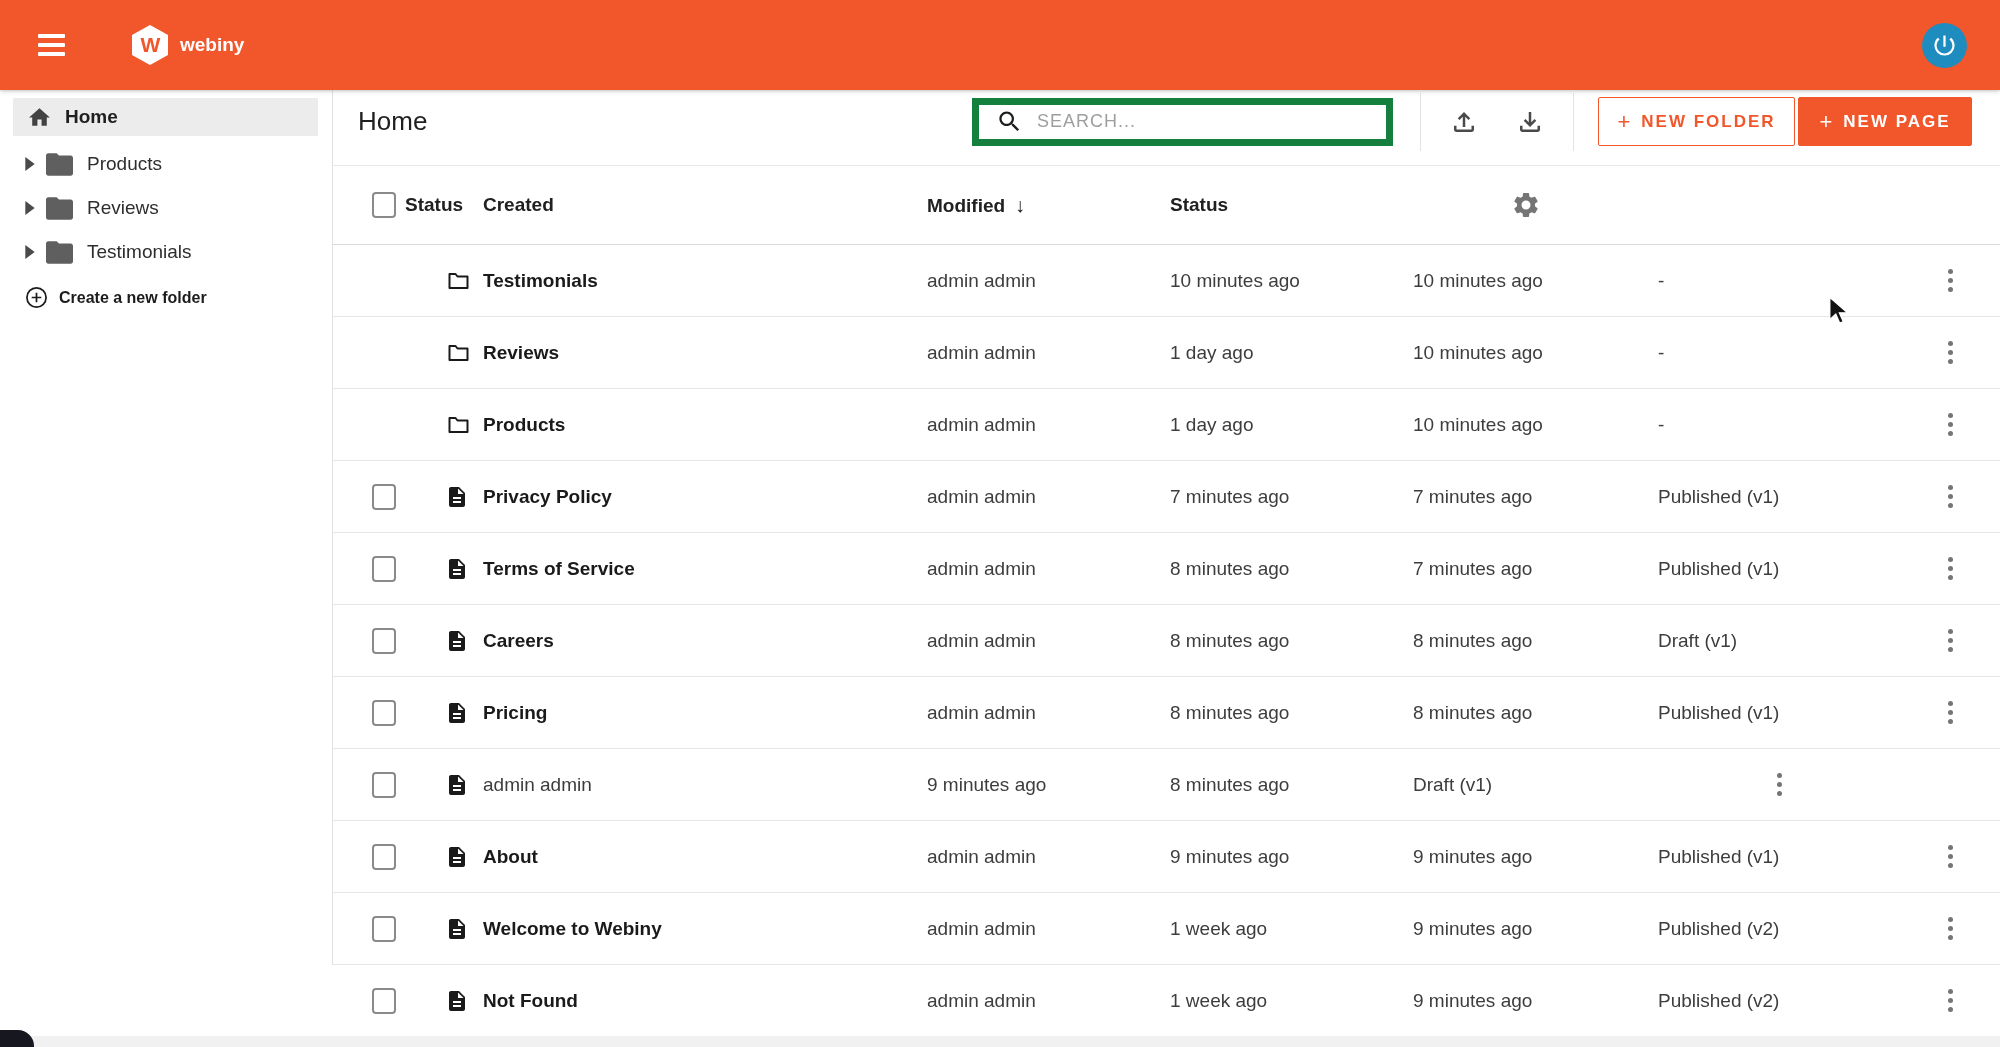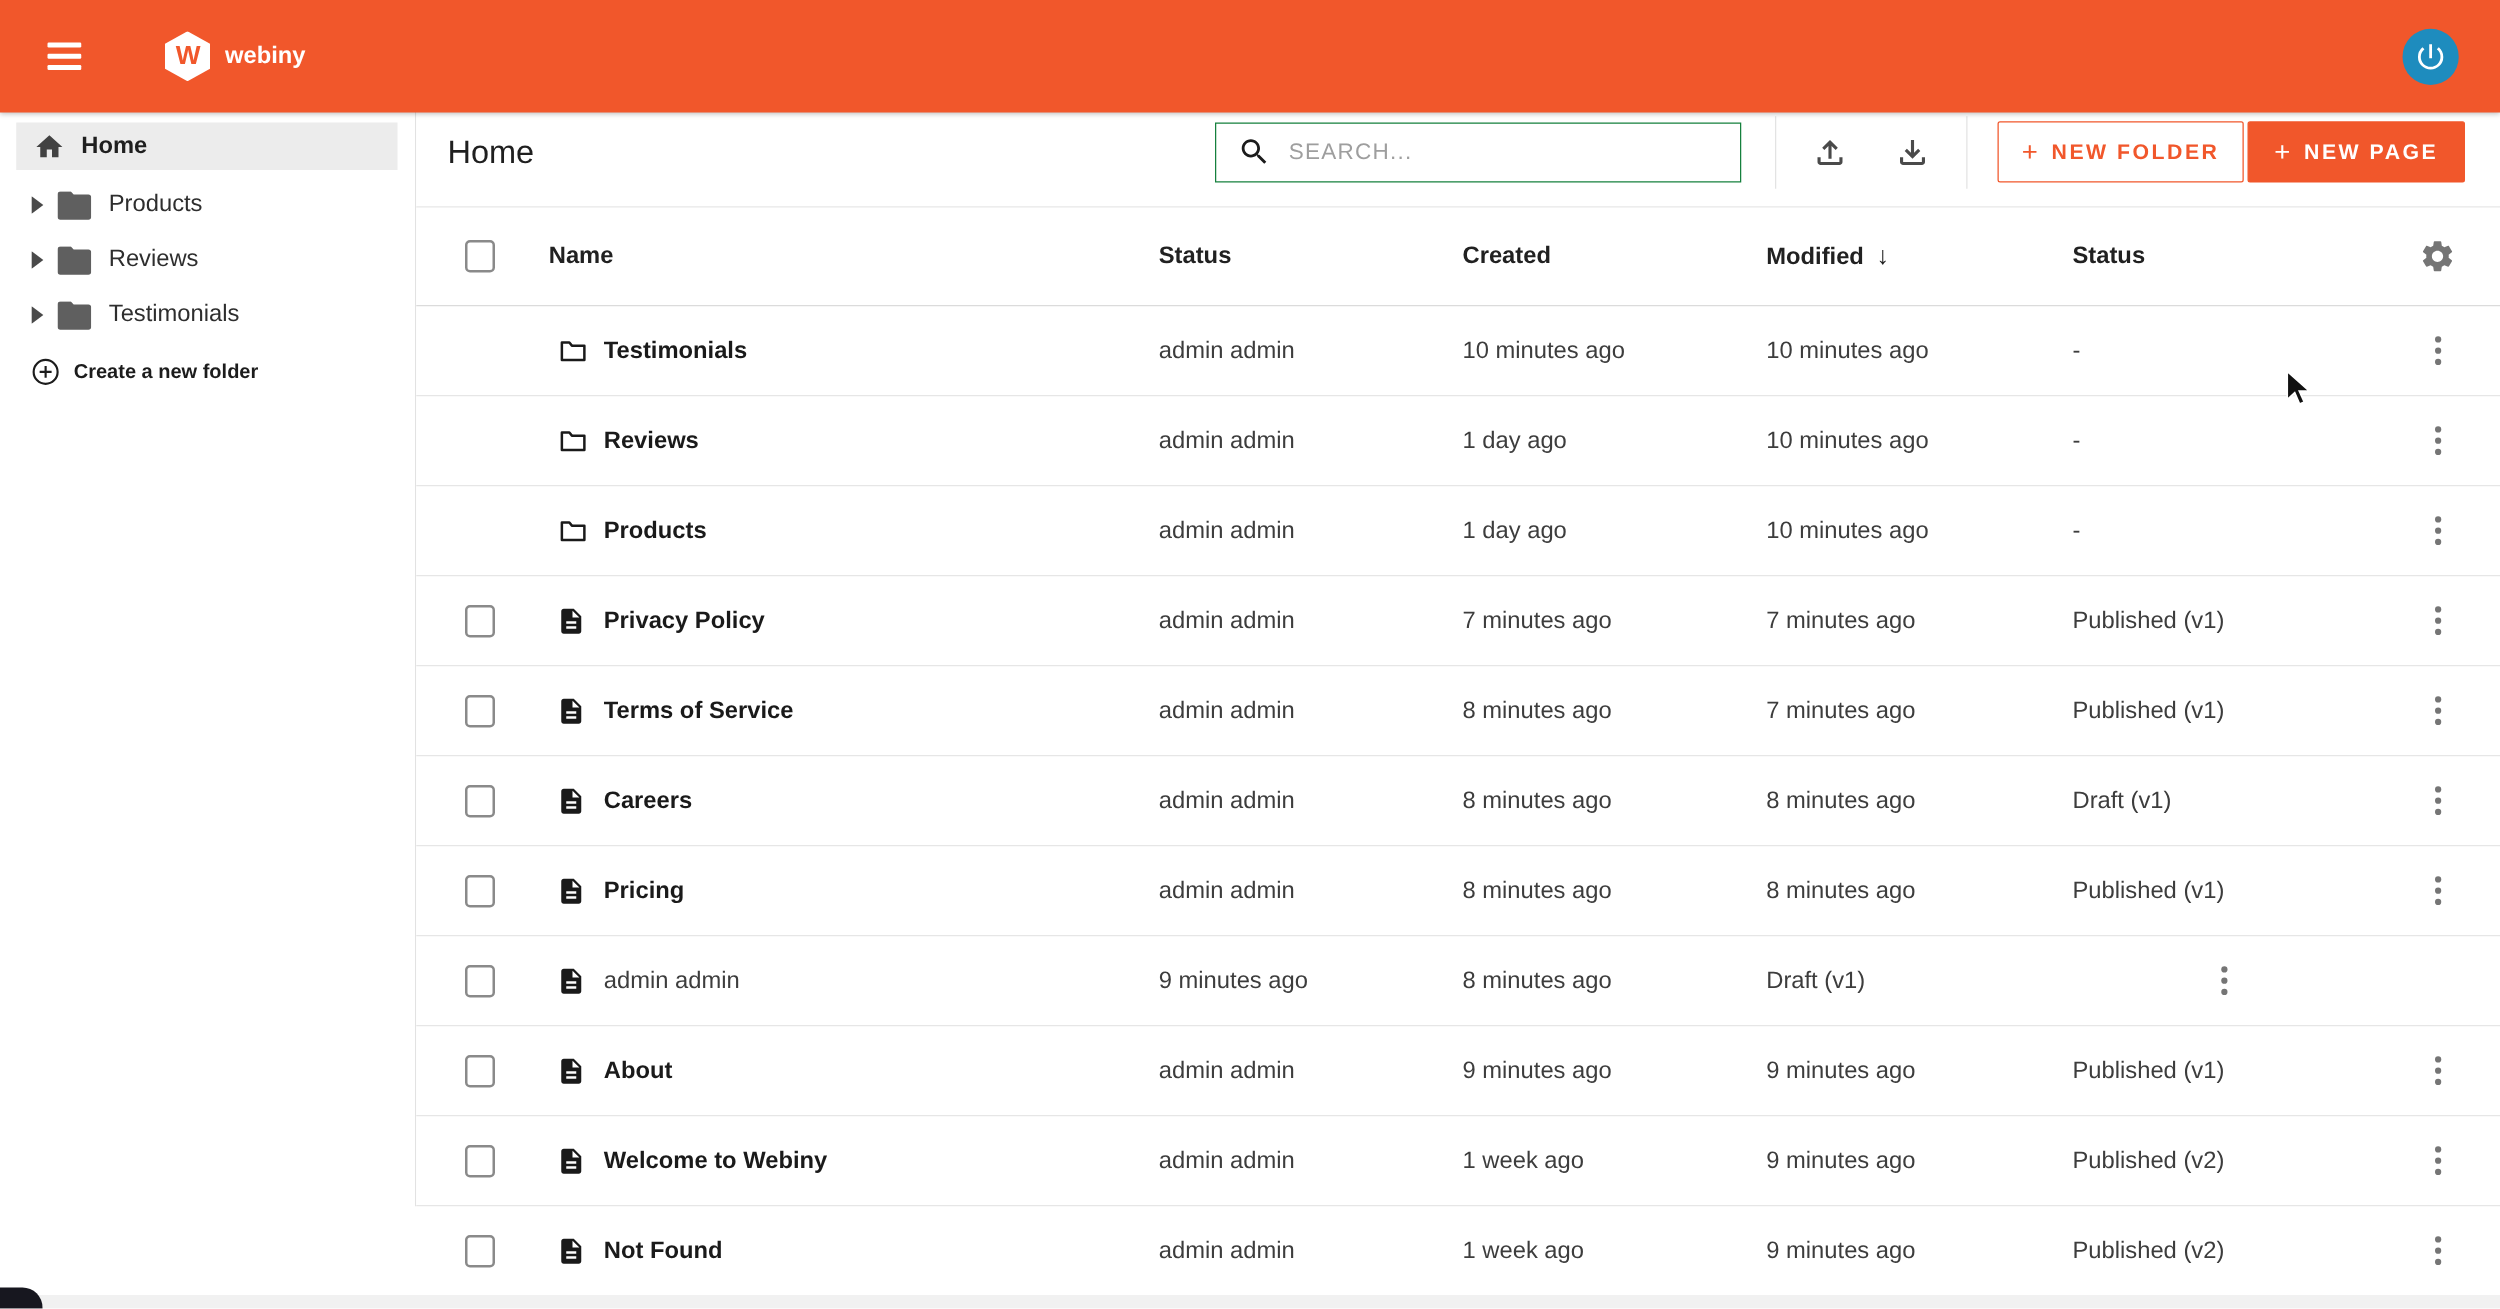--- a/index.html
+++ b/index.html
@@ -37,21 +37,21 @@
   .tree-item .f-ic { margin-left:10px; display:flex; }
   .tree-item .lbl { margin-left:14px; font-size:19px; color:#2e2e2e; }
   .create-folder { margin-top:12px; display:flex; align-items:center; padding-left:25px; gap:11px; cursor:pointer; }
   .create-folder .lbl { font-size:16px; font-weight:700; color:#1c1c1c; }
 
   
   .page-header { height:88px; display:flex; align-items:center; padding:0 28px 0 25px;
                  border-bottom:1px solid #E8E8E8; }
   .page-title { font-size:26px; font-weight:400; color:#1f1f1f; }
   .header-actions { margin-left:auto; display:flex; align-items:center; }
-  .searchbox { width:421px; height:48px; border:1px solid #15803d; background:#fff;
+  .searchbox { width:421px; height:48px; border:7px solid #15803d; background:#fff;
                display:flex; align-items:center; padding-left:17px; }
   .searchbox input { border:none; outline:none; margin-left:14px; width:330px; font-size:18px;
                      letter-spacing:1px; color:#333; font-family:"Liberation Sans",sans-serif; background:transparent; }
   .searchbox input::placeholder { color:#9E9E9E; }
   .vdiv { width:1px; height:58px; background:#E3E3E3; }
   .icon-btn { width:52px; height:52px; border:none; background:none; display:flex;
               align-items:center; justify-content:center; cursor:pointer; }
   .btn { height:49px; display:flex; align-items:center; justify-content:center; gap:11px;
          font-family:"Liberation Sans",sans-serif; font-size:17px; font-weight:600;
          letter-spacing:2px; border-radius:2px; cursor:pointer; }
@@ -196,23 +196,20 @@
             <span class="plus">+</span>
             <span>NEW PAGE</span>
           </button>
         </div>
       </div>
 
       <div class="grid-row thead">
         <div class="cell-check">
             <div class="checkbox"></div>
           </div>
-        <div class="h-name">
-          <span>Name</span>
-        </div>
         <div><span>Status</span></div>
         <div><span>Created</span></div>
         <div>
           <span>Modified</span><span class="sort-arrow">↓</span>
         </div>
         <div><span>Status</span></div>
         <div class="h-gear">
           <svg width="30" height="30" viewBox="0 0 24 24" fill="#757575">
             <path d="M19.14 12.94c.04-.3.06-.61.06-.94 0-.32-.02-.64-.07-.94l2.03-1.58c.18-.14.23-.41.12-.61l-1.92-3.32c-.12-.22-.37-.29-.59-.22l-2.39.96c-.5-.38-1.03-.7-1.62-.94l-.36-2.54c-.04-.24-.24-.41-.48-.41h-3.84c-.24 0-.43.17-.47.41l-.36 2.54c-.59.24-1.13.57-1.62.94l-2.39-.96c-.22-.08-.47 0-.59.22L2.74 8.87c-.12.21-.08.47.12.61l2.03 1.58c-.05.3-.09.63-.09.94s.02.64.07.94l-2.03 1.58c-.18.14-.23.41-.12.61l1.92 3.32c.12.22.37.29.59.22l2.39-.96c.5.38 1.03.7 1.62.94l.36 2.54c.05.24.24.41.48.41h3.84c.24 0 .44-.17.47-.41l.36-2.54c.59-.24 1.13-.56 1.62-.94l2.39.96c.22.08.47 0 .59-.22l1.92-3.32c.12-.22.07-.47-.12-.61l-2.01-1.58zM12 15.6c-1.98 0-3.6-1.62-3.6-3.6s1.62-3.6 3.6-3.6 3.6 1.62 3.6 3.6-1.62 3.6-3.6 3.6z"></path>
           </svg>

